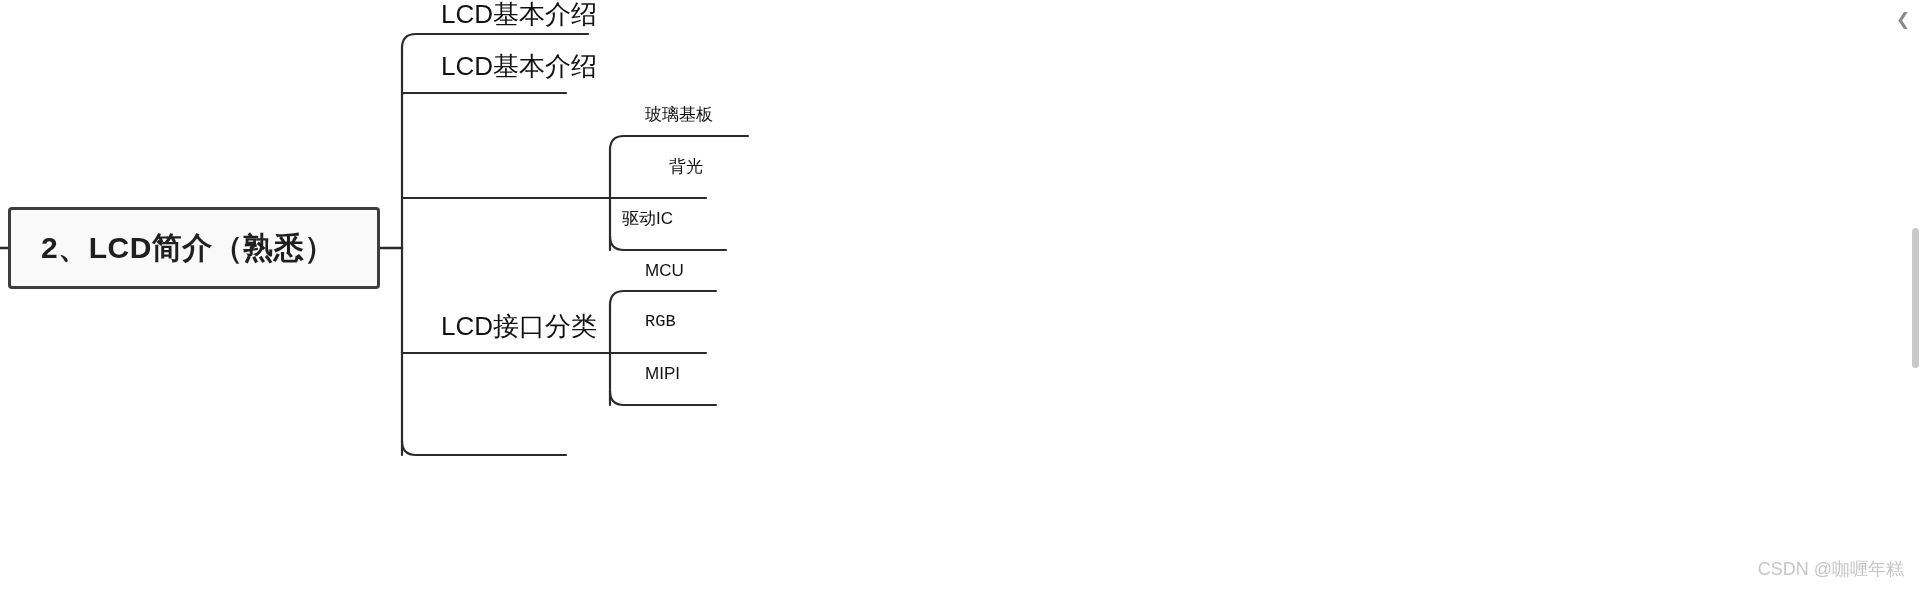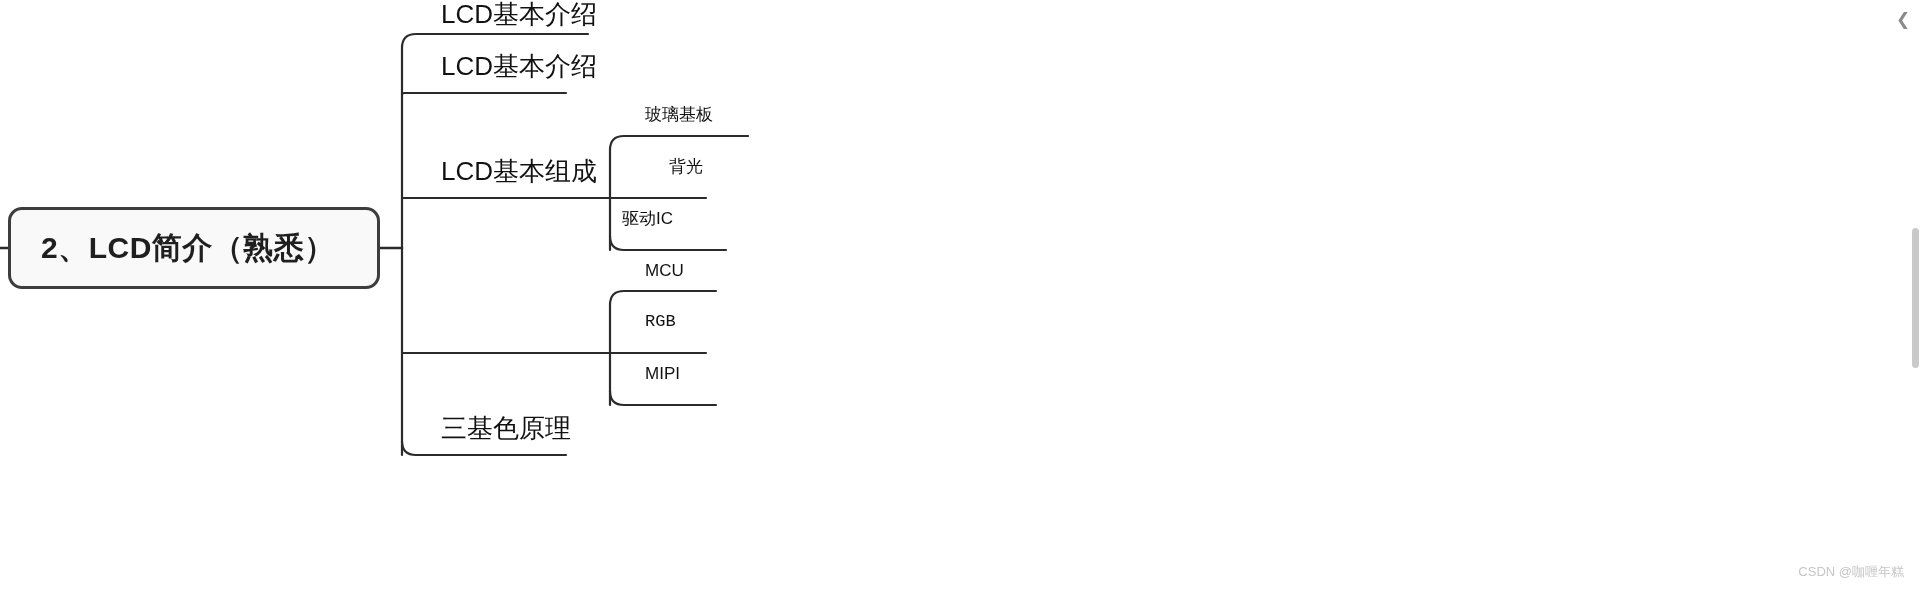--- a/index.html
+++ b/index.html
@@ -12,21 +12,21 @@
   #canvas{position:absolute;inset:0;}
   svg.links{position:absolute;left:0;top:0;width:1920px;height:589px;pointer-events:none;}
 
   
   .root-node{
     position:absolute;
     left:8px;top:207px;
     width:372px;height:82px;
     box-sizing:border-box;
     border:3px solid #3d3d3d;
-    border-radius:14px;
+    border-radius:4px;
     background:#f9f9f9;
     display:flex;align-items:center;
     padding-left:30px;
     font-size:30px;font-weight:bold;color:#1f1f1f;
     letter-spacing:0.5px;
     white-space:nowrap;
   }
 
   
   .topic{
@@ -56,21 +56,21 @@
     background:transparent;
   }
   .scrollbar-thumb{
     position:absolute;right:1px;top:228px;width:7px;height:140px;
     background:#c9c9c9;border-radius:4px;
   }
 
   
   .watermark{
     position:absolute;right:16px;bottom:8px;
-    font-size:13px;color:#c6c6c6;
+    font-size:18px;color:#c6c6c6;
     white-space:nowrap;user-select:none;
   }
 </style>
 </head>
 <body>
 
 <div id="canvas">
 
   <svg class="links" viewBox="0 0 1920 589" xmlns="http://www.w3.org/2000/svg">
     <g fill="none" stroke="#2b2b2b" stroke-width="2.2" stroke-linecap="round">
@@ -110,24 +110,23 @@
   </svg>
 
   <div class="root-node">
     <span>2、LCD简介（熟悉）</span>
   </div>
 
   <div class="topic lv1" style="left:437px; top:0px;">LCD基本介绍</div>
 
   <div class="topic lv1" style="left:437px; top:52px;">LCD基本介绍</div>
 
-  <div class="topic lv1" style="left:437px; top:157px;">LCD基本组成</div>
 
+  <div class="topic lv1" style="left:437px; top:312px;">LCD接口分类</div>
 
-  <div class="topic lv1" style="left:437px; top:414px;">三基色原理</div>
 
   <div class="topic lv2" style="left:641px; top:105px;">玻璃基板</div>
 
   <div class="topic lv2" style="left:641px; top:157px;margin-left:24px;">背光</div>
 
   <div class="topic lv2" style="left:618px; top:209px;">驱动IC</div>
 
   <div class="topic lv2" style="left:641px; top:261px;">MCU</div>
 
   <div class="topic lv2" style="left:641px; top:312px;font-family:Liberation Mono, monospace;">RGB</div>

